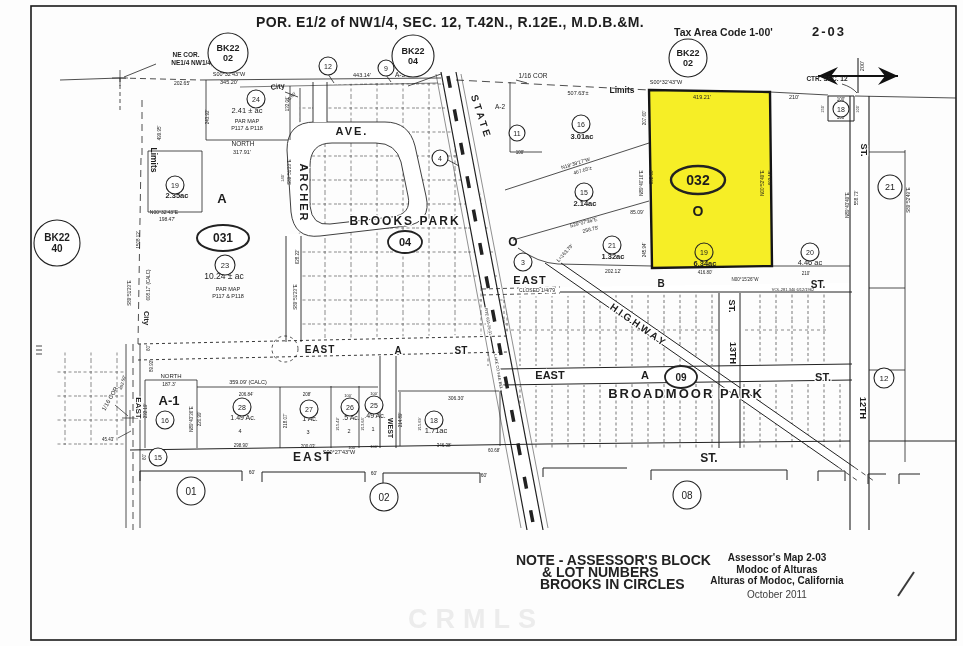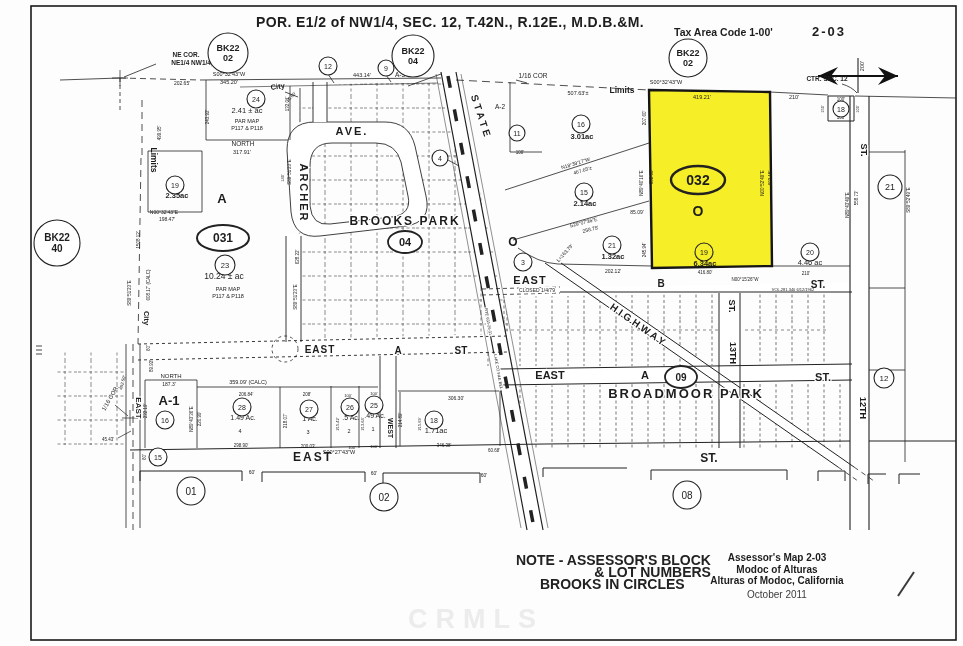--- a/index.html
+++ b/index.html
@@ -5,21 +5,21 @@
   html,body{margin:0;padding:0;background:#e9e9e9;}
   .stage{position:relative;width:963px;height:646px;background:#fdfdfd;overflow:hidden;
          font-family:"Liberation Sans", sans-serif;color:#1d1d1d;}
   .stage svg{position:absolute;left:0;top:0;}
   svg text{font-family:"Liberation Sans", sans-serif;fill:#1d1d1d;}
   .ov{position:absolute;white-space:nowrap;}
   #title{left:235px;top:14px;width:430px;text-align:center;font-size:14px;font-weight:bold;letter-spacing:.4px;}
   #tax{left:674px;top:26px;font-size:10.5px;font-weight:bold;}
   #mapnum{left:812px;top:24px;font-size:13px;font-weight:bold;letter-spacing:2px;}
   #noteblk{left:516px;top:554px;font-size:14px;font-weight:bold;line-height:12px;color:#222;}
-  #noteblk .n2{margin-left:18px;text-align:right;} #noteblk .n3{margin-left:24px;}
+  #noteblk .n2{margin-left:26px;} #noteblk .n3{margin-left:24px;}
   #credits{left:688px;top:540px;width:178px;text-align:center;font-size:10px;font-weight:bold;line-height:11.5px;margin-top:12px;}
   #credits .c4{font-weight:normal;color:#3c3c3c;margin-top:2px;}
   #watermark{left:408px;top:604px;font-size:27px;font-weight:bold;letter-spacing:8px;color:#ececec;}
 </style>
 </head>
 <body>
 
 <div class="stage">
 
 <svg id="map-svg" width="963" height="646" viewBox="0 0 963 646">

